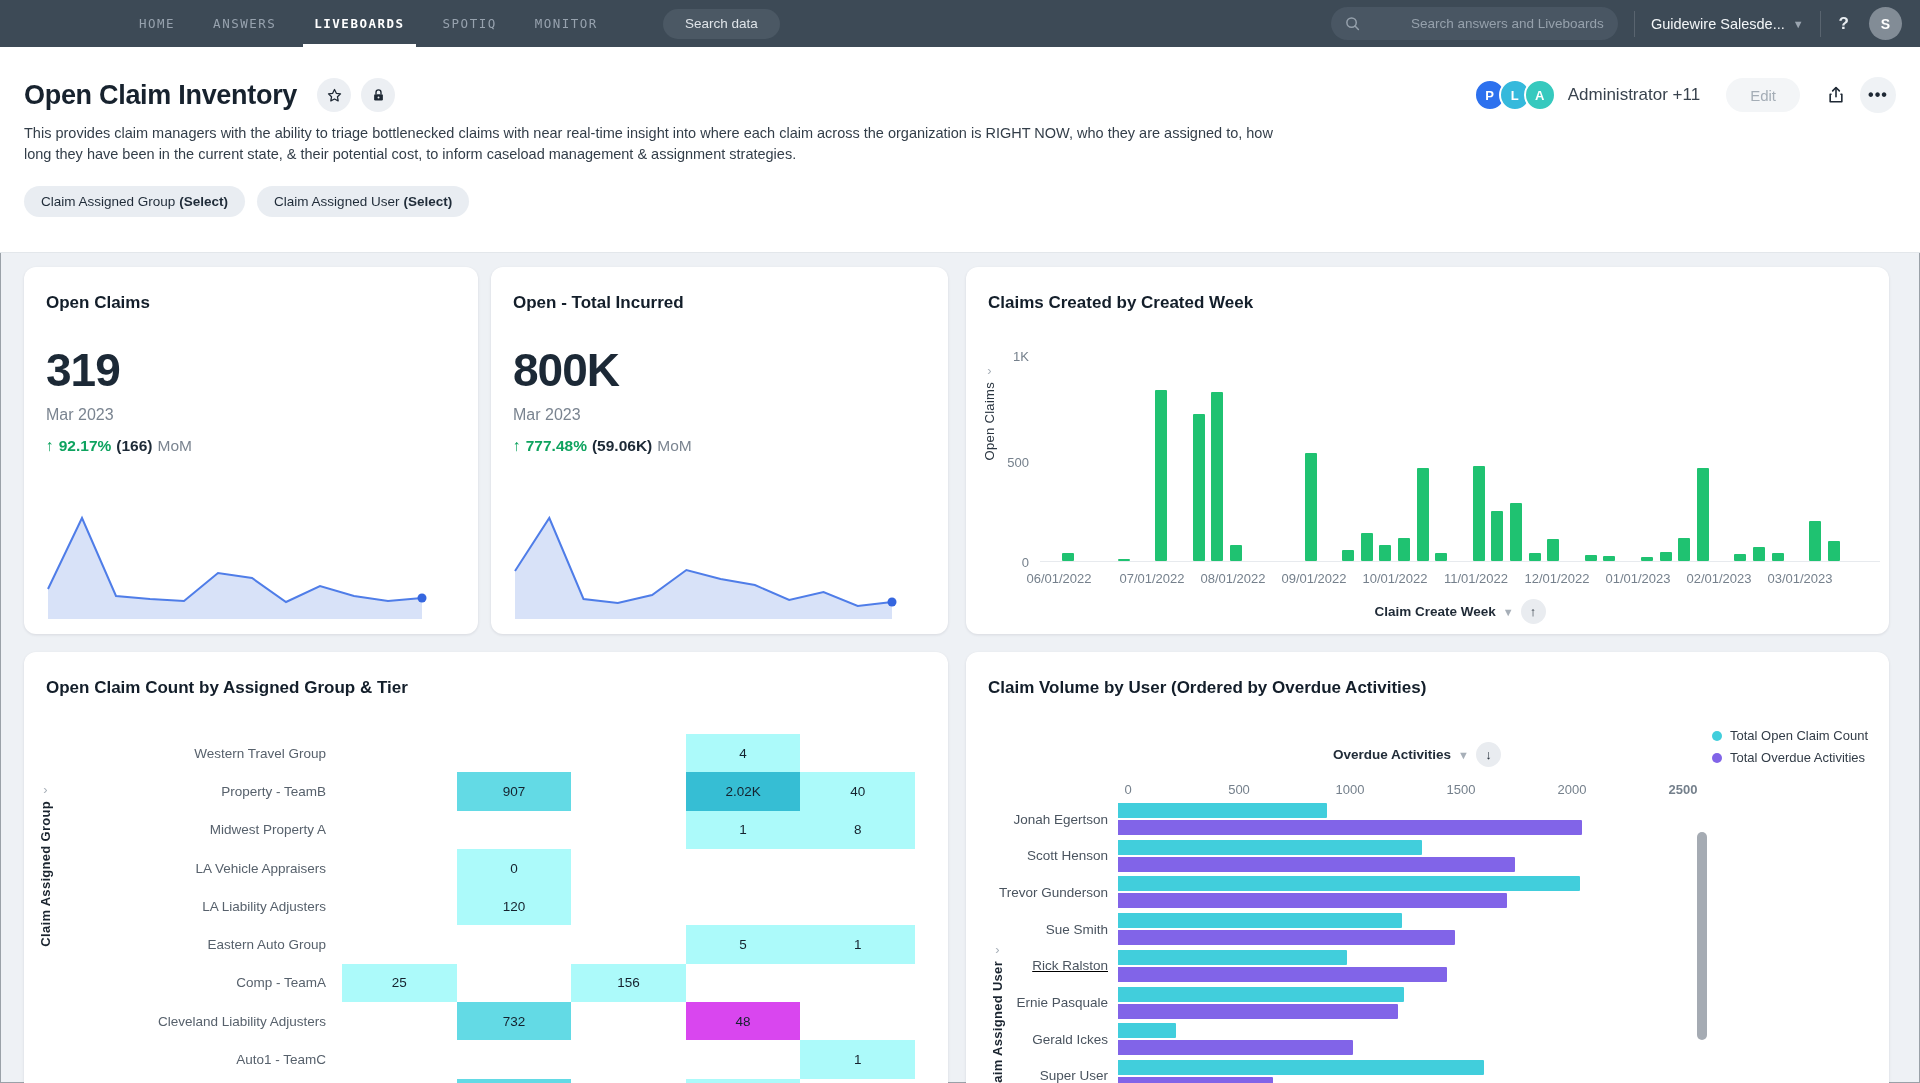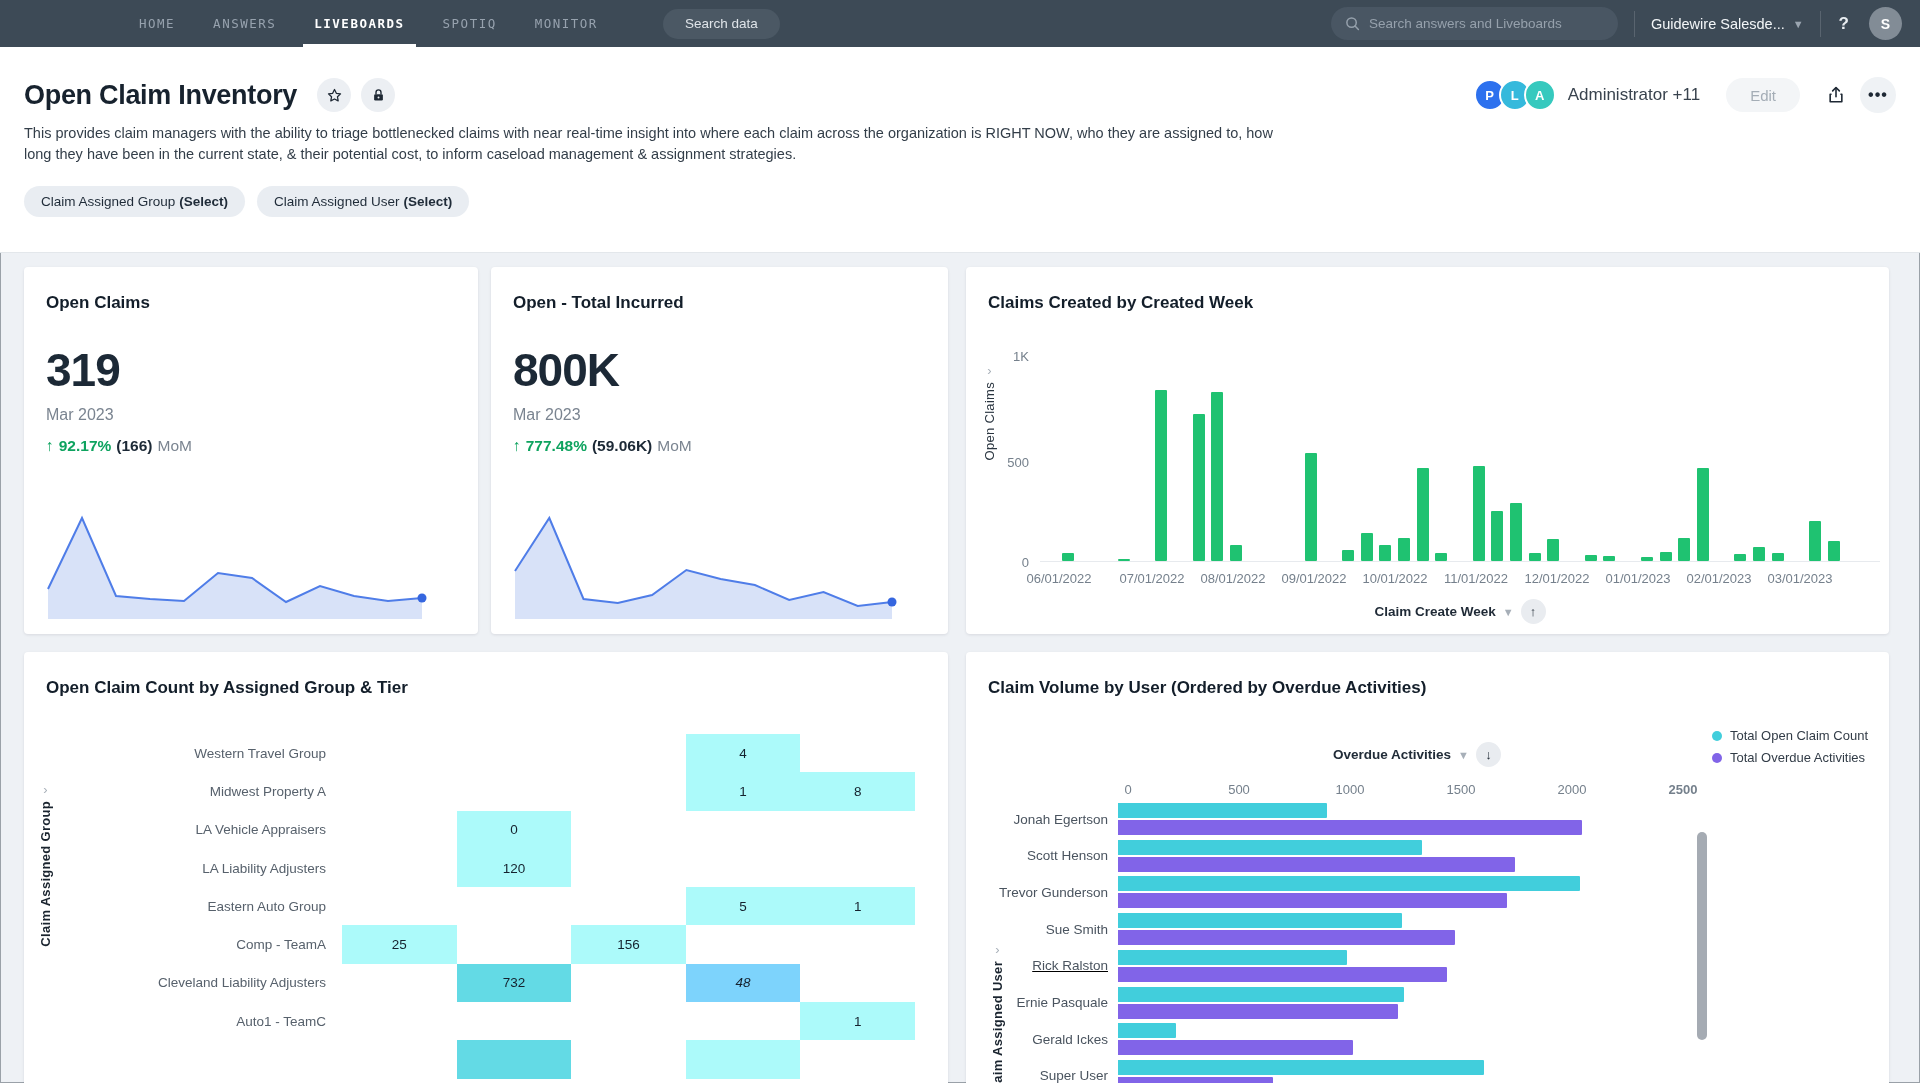--- a/index.html
+++ b/index.html
@@ -8,21 +8,21 @@
   .viewport { position:relative; width:1920px; height:1083px; overflow:hidden; background:#EEF1F5; box-shadow: inset 0 0 0 1px #9aa1a8; }
 
   
   .topnav { position:absolute; top:0; left:0; right:0; height:47px; background:#3D4A56; display:flex; align-items:center; padding-left:120px; z-index:50; }
   .tabs { display:flex; height:100%; }
   .tab { position:relative; font-family:"DejaVu Sans Mono", monospace; font-size:12.5px; letter-spacing:1.5px; color:#97A2AE; padding:0 19px; display:flex; align-items:center; cursor:pointer; }
   .tab.active { color:#FFFFFF; font-weight:bold; }
   .tab.active::after { content:""; position:absolute; left:8px; right:8px; bottom:0; height:3px; background:#FFFFFF; }
   .search-data-btn { margin-left:46px; height:30px; padding:0 22px; border:none; border-radius:15px; background:#4B5864; color:#DFE4E9; font-family:"Liberation Sans", sans-serif; font-size:13.5px; cursor:pointer; }
   .nav-right { margin-left:auto; display:flex; align-items:center; padding-right:18px; }
-  .nav-search { display:flex; align-items:center; width:287px; height:33px; background:#495663; border-radius:17px; padding:0 14px; }
+  .nav-search { display:flex; align-items:center; width:287px; height:33px; background:#495663; border-radius:17px; padding:0 14px;gap:42px; }
   .nav-search svg { flex:none; margin-right:9px; }
   .nav-search input { background:transparent; border:none; outline:none; color:#E6EAEE; font-size:13.5px; width:100%; font-family:"Liberation Sans", sans-serif; }
   .nav-search input::placeholder { color:#96A1AC; }
   .nav-divider { width:1px; height:26px; background:#59646F; margin:0 16px; }
   .org-sel { display:flex; align-items:center; color:#F3F6F8; font-size:14.5px; cursor:pointer; }
   .org-sel .chev { color:#9AA5B0; font-size:11px; margin-left:8px; }
   .help-btn { color:#E9EDF1; font-size:17px; font-weight:bold; margin:0 20px 0 2px; cursor:pointer; }
   .user-avatar { width:33px; height:33px; border-radius:50%; background:#828C96; color:#fff; font-size:14px; font-weight:bold; display:flex; align-items:center; justify-content:center; cursor:pointer; }
 
   
@@ -40,21 +40,21 @@
   .edit-btn { height:34px; padding:0 24px; border:none; border-radius:17px; background:#F3F5F7; color:#A4ADB6; font-size:15px; font-family:"Liberation Sans", sans-serif; cursor:pointer; }
   .share-btn { margin-left:26px; background:none; border:none; cursor:pointer; display:flex; align-items:center; }
   .more-btn { margin-left:14px; width:36px; height:36px; border-radius:50%; border:none; background:#EFF2F5; color:#1E2834; font-size:16px; font-weight:bold; letter-spacing:1px; cursor:pointer; line-height:10px; }
   .page-desc { margin-top:10px; font-size:14.5px; line-height:1.45; color:#333E49; max-width:1270px; }
   .filter-row { margin-top:21px; display:flex; gap:12px; }
   .filter-chip { height:31px; border-radius:16px; background:#E9EDF2; display:flex; align-items:center; padding:0 17px; font-size:13.5px; color:#1F2B38; cursor:pointer; }
   .filter-chip b { margin-left:4px; }
 
   
   .main { position:absolute; top:253px; left:0; right:0; bottom:0; overflow:hidden; }
-  .card { position:absolute; background:#fff; border-radius:4px; box-shadow:0 1px 3px rgba(16,24,40,.10); }
+  .card { position:absolute; background:#fff; border-radius:12px; box-shadow:0 1px 3px rgba(16,24,40,.10); }
   .card-title { font-size:17px; font-weight:700; color:#131E2A; }
   #card-kpi1 { left:24px; top:14px; width:454px; height:367px; padding:26px 22px; }
   #card-kpi2 { left:491px; top:14px; width:457px; height:367px; padding:26px 22px; }
   #card-weekbar { left:966px; top:14px; width:923px; height:367px; padding:26px 22px; }
   #card-heatmap { left:24px; top:399px; width:924px; height:500px; padding:26px 22px; }
   #card-hbar { left:966px; top:399px; width:923px; height:500px; padding:26px 22px; }
 
   
   .kpi-value { margin-top:30px; font-size:46px; font-weight:700; color:#1C2936; letter-spacing:-1px; }
   .kpi-period { margin-top:9px; font-size:16px; color:#7A8490; }
@@ -364,20 +364,28 @@
       <div class="hm-grid">
           <div class="hm-row">
             <div class="hm-label">Western Travel Group</div>
             <div class="hm-cell"></div>
             <div class="hm-cell"></div>
             <div class="hm-cell"></div>
             <div class="hm-cell" style="background: rgb(172, 250, 250);">4</div>
             <div class="hm-cell"></div>
           </div>
           <div class="hm-row">
+            <div class="hm-label">Property - TeamB</div>
+            <div class="hm-cell"></div>
+            <div class="hm-cell" style="background: rgb(99, 218, 229);">907</div>
+            <div class="hm-cell"></div>
+            <div class="hm-cell" style="background: rgb(54, 190, 212);">2.02K</div>
+            <div class="hm-cell" style="background: rgb(172, 250, 250);">40</div>
+          </div>
+          <div class="hm-row">
             <div class="hm-label">Midwest Property A</div>
             <div class="hm-cell"></div>
             <div class="hm-cell"></div>
             <div class="hm-cell"></div>
             <div class="hm-cell" style="background: rgb(172, 250, 250);">1</div>
             <div class="hm-cell" style="background: rgb(172, 250, 250);">8</div>
           </div>
           <div class="hm-row">
             <div class="hm-label">LA Vehicle Appraisers</div>
             <div class="hm-cell"></div>
@@ -408,21 +416,21 @@
             <div class="hm-cell"></div>
             <div class="hm-cell" style="background: rgb(172, 250, 250);">156</div>
             <div class="hm-cell"></div>
             <div class="hm-cell"></div>
           </div>
           <div class="hm-row">
             <div class="hm-label">Cleveland Liability Adjusters</div>
             <div class="hm-cell"></div>
             <div class="hm-cell" style="background: rgb(99, 218, 229);">732</div>
             <div class="hm-cell"></div>
-            <div class="hm-cell" style="background: #7dd3fc; font-style: italic;">48</div>
+            <div class="hm-cell" style="background: #d946ef;">48</div>
             <div class="hm-cell"></div>
           </div>
           <div class="hm-row">
             <div class="hm-label">Auto1 - TeamC</div>
             <div class="hm-cell"></div>
             <div class="hm-cell"></div>
             <div class="hm-cell"></div>
             <div class="hm-cell"></div>
             <div class="hm-cell" style="background: rgb(172, 250, 250);">1</div>
           </div>

